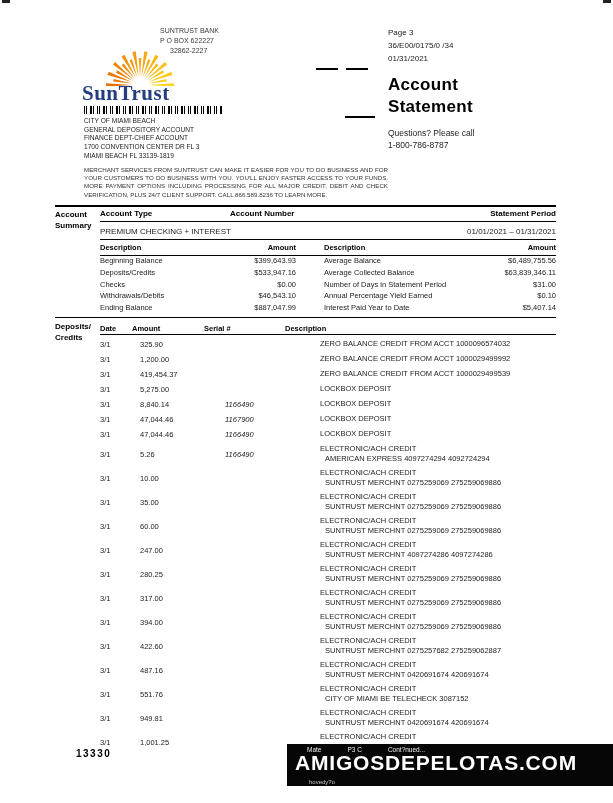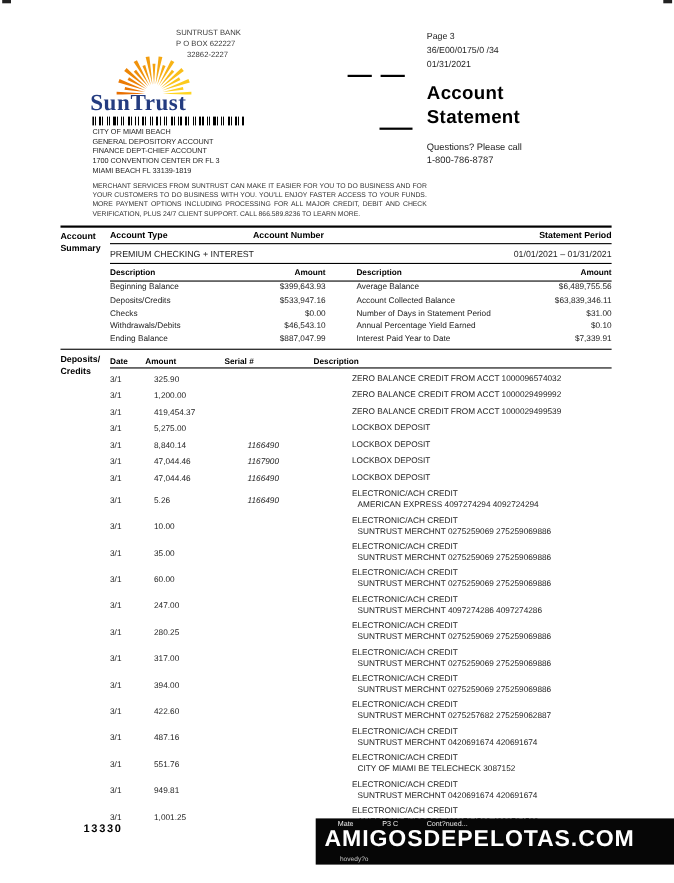--- a/index.html
+++ b/index.html
@@ -209,34 +209,34 @@
       <div class="sum-col-head">
         <span>Description</span>
         <span>Amount</span>
       </div>
       <div>
           <div class="srow">
             <span class="slabel">Average Balance</span>
             <span class="samount">$6,489,755.56</span>
           </div>
           <div class="srow">
-            <span class="slabel">Account Collected Balance</span>
+            <span class="slabel">Average Collected Balance</span>
             <span class="samount">$63,839,346.11</span>
           </div>
           <div class="srow">
             <span class="slabel">Number of Days in Statement Period</span>
             <span class="samount">$31.00</span>
           </div>
           <div class="srow">
             <span class="slabel">Annual Percentage Yield Earned</span>
             <span class="samount">$0.10</span>
           </div>
           <div class="srow">
             <span class="slabel">Interest Paid Year to Date</span>
-            <span class="samount">$7,339.91</span>
+            <span class="samount">$5,407.14</span>
           </div>
         </div>
     </div>
   </div>
   <div class="rule rule-c"></div>
   <div class="rule rule-d"></div>
 
   <div class="sec-label tx-label">
     <div>Deposits/</div>
     <div>Credits</div>

